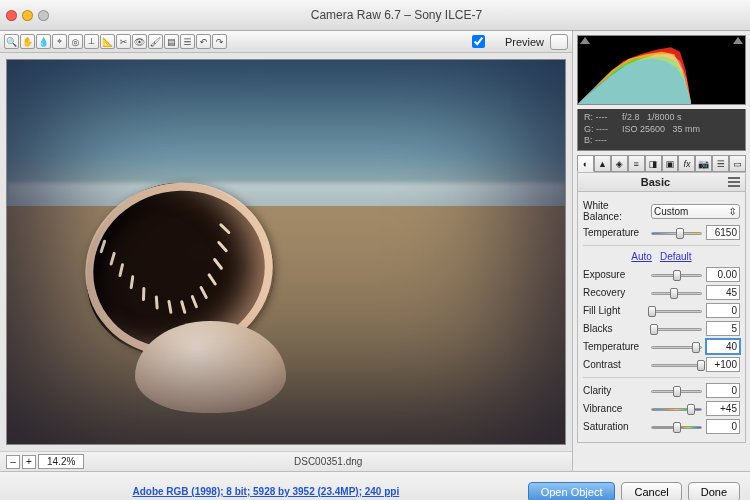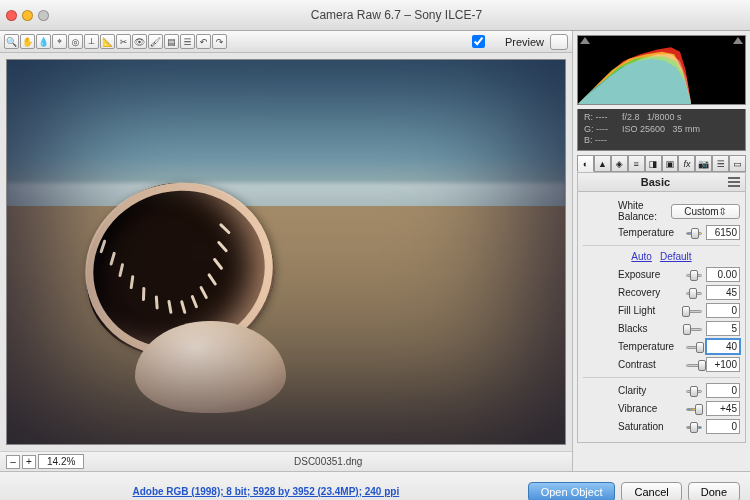--- a/index.html
+++ b/index.html
@@ -40,31 +40,31 @@
 .info .col1 { line-height:1.3; }
 .tabs { display:flex; margin:4px 4px 0; gap:0; }
 .tab { width:17px;height:17px;border:1px solid #999;background:linear-gradient(#f5f5f5,#ddd);display:flex;align-items:center;justify-content:center;font-size:9px;}
 .tab.active { background:linear-gradient(#fff,#eee); border-bottom-color:#eee;}
 .panelhead { margin:0 4px; padding:3px 5px; background:linear-gradient(#f0f0f0,#e0e0e0); border:1px solid #bbb; text-align:center; font-size:11px; font-weight:bold; display:flex; align-items:center;}
 .panelhead span.t{flex:1;}
 .menuicn{width:12px;height:10px;border-top:2px solid #666;border-bottom:2px solid #666;position:relative;}
 .menuicn:before{content:"";position:absolute;top:2px;left:0;right:0;border-top:2px solid #666;}
 .panel { margin: 0 4px 4px; padding: 5px; background:#ececec; border:1px solid #bbb; border-top:none; font-size:10px; overflow-y:auto;}
 .row { display:flex; align-items:center; margin:3px 0; gap:4px;}
-.row label { width:64px;margin-left:35px; }
+.row label { width:64px; }
 .row .val { width:34px; text-align:right; border:1px solid #999; background:#fff; padding:1px 2px; font-size:10px;}
 .row .val.hl { border-color:#4a90d9; box-shadow:0 0 0 1px #4a90d9;}
 .slider { flex:1; height:12px; position:relative; }
 .track { position:absolute; top:5px; left:0; right:0; height:3px; background:#ccc; border:1px solid #999; border-radius:2px;}
 .track.temp { background:linear-gradient(90deg,#4a7cc4,#ccc 50%,#e8c452);}
 .track.tint { background:linear-gradient(90deg,#5fb85f,#ccc 50%,#c45fc4);}
 .track.vib { background:linear-gradient(90deg,#888,#4ac,#e84,#ec4,#5c5,#48c,#a4c);}
 .track.sat { background:linear-gradient(90deg,#999 0%,#999 50%,#e44,#ea4,#ae4,#4c8,#48c,#84c 100%);}
 .thumb { position:absolute; top:1px; width:8px; height:11px; background:linear-gradient(#fff,#ccc); border:1px solid #777; border-radius:2px; transform:translateX(-50%);}
-.sel { flex:1; border:1px solid #999; background:linear-gradient(#fff,#eee); padding:1px 12px; font-size:10px; border-radius:3px; display:flex; justify-content:space-between; align-items:center;}
+.sel { flex:1; border:1px solid #999; background:linear-gradient(#fff,#eee); padding:1px 2px; font-size:10px; border-radius:3px; display:flex; justify-content:space-between; align-items:center;}
 .hr { border-top:1px solid #ccc; margin:5px 0;}
 .links { font-size:10px; color:#33c; text-decoration:underline; display:flex; justify-content:center; gap:8px; margin:2px 0 5px;}
 .footer { height:40px; border-top:1px solid #bbb; background:linear-gradient(#f3f3f3,#e2e2e2); display:flex; align-items:center; padding:0 10px; gap:6px;}
 .footer .meta { flex:1; text-align:center; font-size:10px; color:#2255cc; text-decoration:underline;font-weight:bold;}
 .btn { padding:3px 12px; border:1px solid #999; border-radius:4px; background:linear-gradient(#fdfdfd,#e5e5e5); font-size:11px;}
 .btn.primary { background:linear-gradient(#8fc5f3,#4a90d9); color:#fff; border-color:#3a78b8;}
 </style>
 </head>
 <body>
 

